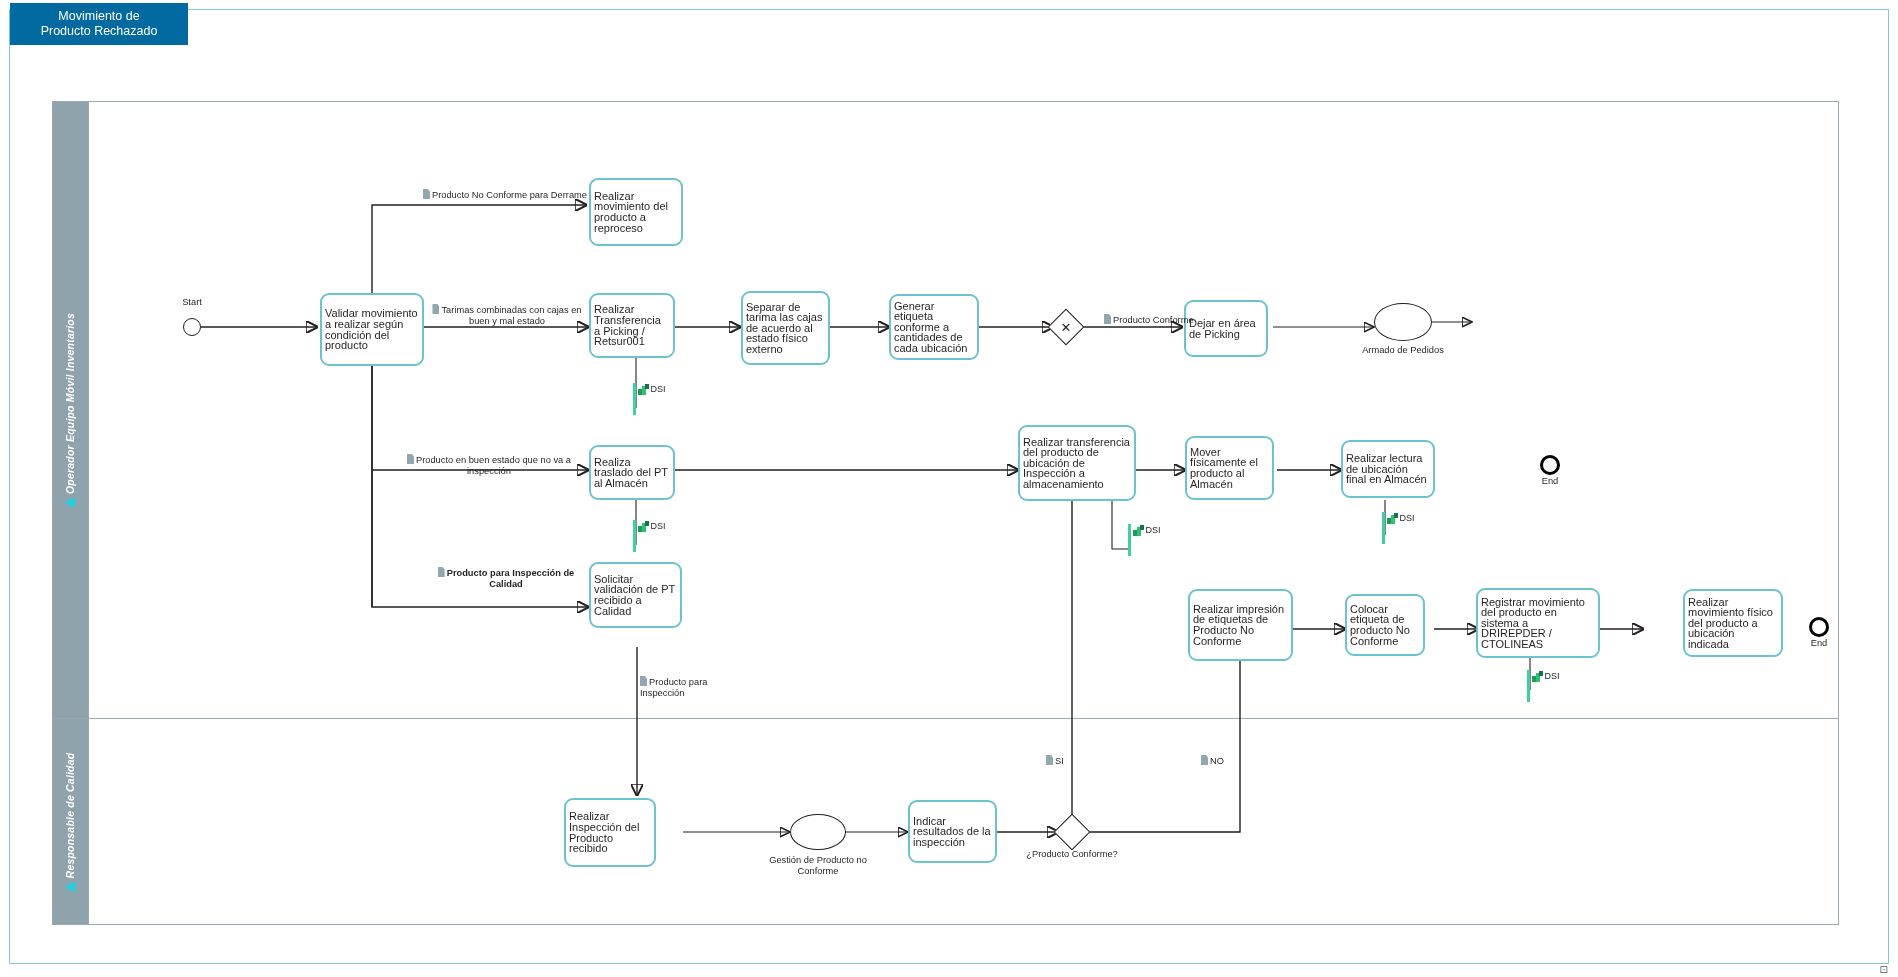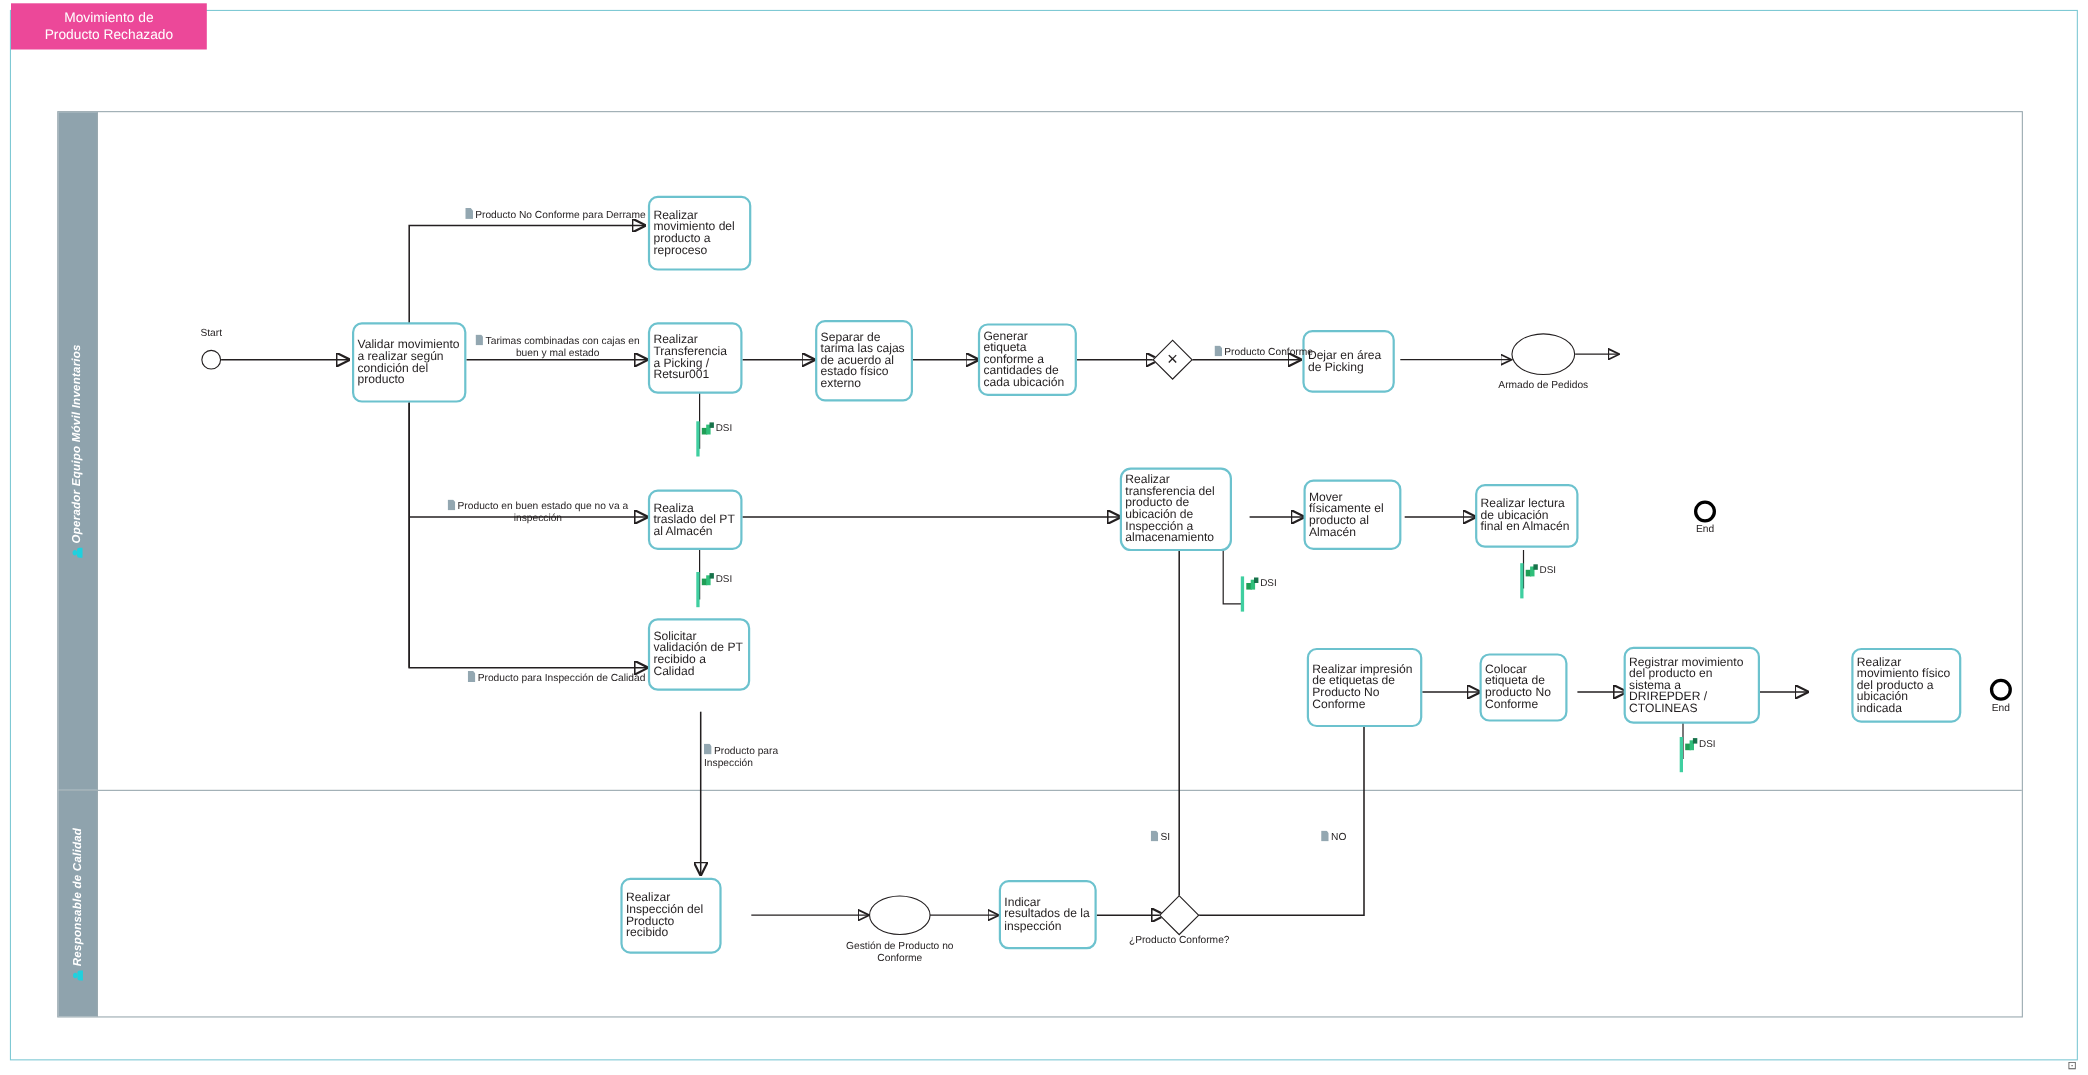--- a/index.html
+++ b/index.html
@@ -24,21 +24,21 @@
     width:1880px; height:955px;
     border:1px solid #7fc9d4;
     box-sizing:border-box;
   }
 
   
   .title-tab{
     position:absolute;
     left:10px; top:3px;
     width:178px; height:42px;
-    background:#ec4899;
+    background:#0369a1;
     color:#ffffff;
     font-size:12.5px;
     line-height:15px;
     display:flex;
     align-items:center;
     justify-content:center;
     text-align:center;
     box-sizing:border-box;
     padding:0 22px;
     z-index:5;
@@ -331,21 +331,21 @@
   <div class="ev-caption" style="left:1020px;top:849px;width:104px;">¿Producto Conforme?</div>
 
   <div class="task" style="left:320px;top:293px;width:104px;height:73px;">Validar movimiento a realizar según condición del producto</div>
   <div class="task" style="left:589px;top:178px;width:94px;height:68px;">Realizar movimiento del producto a reproceso</div>
   <div class="task" style="left:589px;top:293px;width:86px;height:65px;">Realizar Transferencia a Picking / Retsur001</div>
   <div class="task" style="left:741px;top:291px;width:89px;height:74px;">Separar de tarima las cajas de acuerdo al estado físico externo</div>
   <div class="task" style="left:889px;top:294px;width:90px;height:66px;">Generar etiqueta conforme a cantidades de cada ubicación</div>
   <div class="task" style="left:1184px;top:300px;width:84px;height:57px;">Dejar en área de Picking</div>
 
   <div class="task" style="left:589px;top:445px;width:86px;height:55px;">Realiza traslado del PT al Almacén</div>
-  <div class="task" style="left:1018px;top:425px;width:102px;height:76px;border-radius:10px;">Realizar transferencia del producto de ubicación de Inspección a almacenamiento</div>
+  <div class="task" style="left:1018px;top:425px;width:118px;height:76px;">Realizar transferencia del producto de ubicación de Inspección a almacenamiento</div>
   <div class="task" style="left:1185px;top:436px;width:89px;height:64px;">Mover físicamente el producto al Almacén</div>
   <div class="task" style="left:1341px;top:440px;width:94px;height:58px;">Realizar lectura de ubicación final en Almacén</div>
 
   <div class="task" style="left:589px;top:562px;width:93px;height:66px;">Solicitar validación de PT recibido a Calidad</div>
   <div class="task" style="left:1188px;top:589px;width:105px;height:72px;">Realizar impresión de etiquetas de Producto No Conforme</div>
   <div class="task" style="left:1345px;top:594px;width:80px;height:62px;">Colocar etiqueta de producto No Conforme</div>
   <div class="task" style="left:1476px;top:588px;width:124px;height:70px;">Registrar movimiento del producto en sistema a DRIREPDER / CTOLINEAS</div>
   <div class="task" style="left:1643px;top:589px;width:100px;height:68px;margin-left:40px;">Realizar movimiento físico del producto a ubicación indicada</div>
 
   <div class="task" style="left:564px;top:798px;width:92px;height:69px;">Realizar Inspección del Producto recibido</div>
@@ -356,21 +356,21 @@
   </div>
 
   <div class="flow-label" style="left:424px;top:293px;width:166px;">
     <span class="g"></span><span>Tarimas combinadas con cajas  en buen y mal estado</span>
   </div>
 
   <div class="flow-label" style="left:388px;top:443px;width:202px;">
     <span class="g"></span><span>Producto en buen estado  que no va a inspección</span>
   </div>
 
-  <div class="flow-label" style="left:424px;top:599px;width:164px;">
+  <div class="flow-label" style="left:424px;top:556px;width:164px;font-weight:bold;">
     <span class="g"></span><span>Producto para Inspección de Calidad</span>
   </div>
 
   <div class="flow-label" style="left:1104px;top:303px;width:94px;text-align:left;">
     <span class="g"></span><span>Producto Conforme</span>
   </div>
 
   <div class="flow-label" style="left:640px;top:665px;width:112px;text-align:left;">
     <span class="g"></span><span>Producto  para Inspección</span>
   </div>

